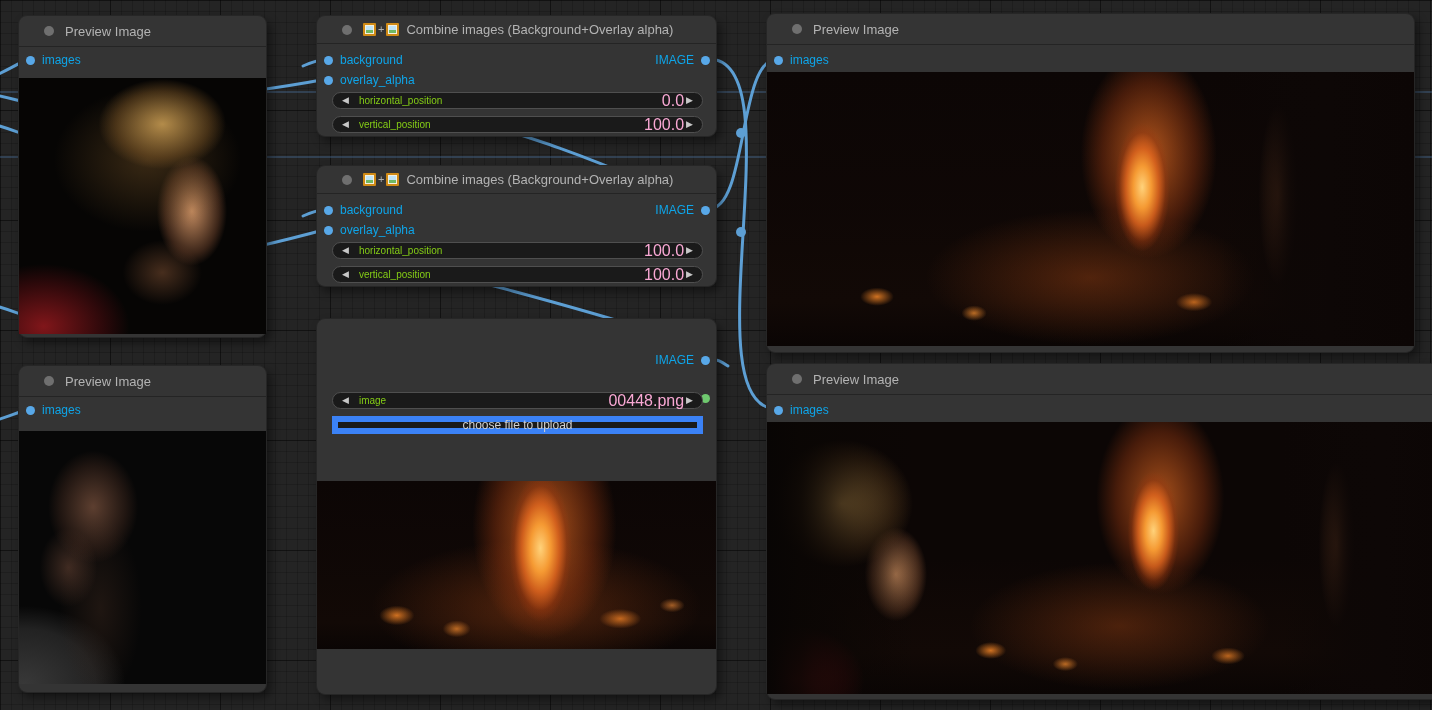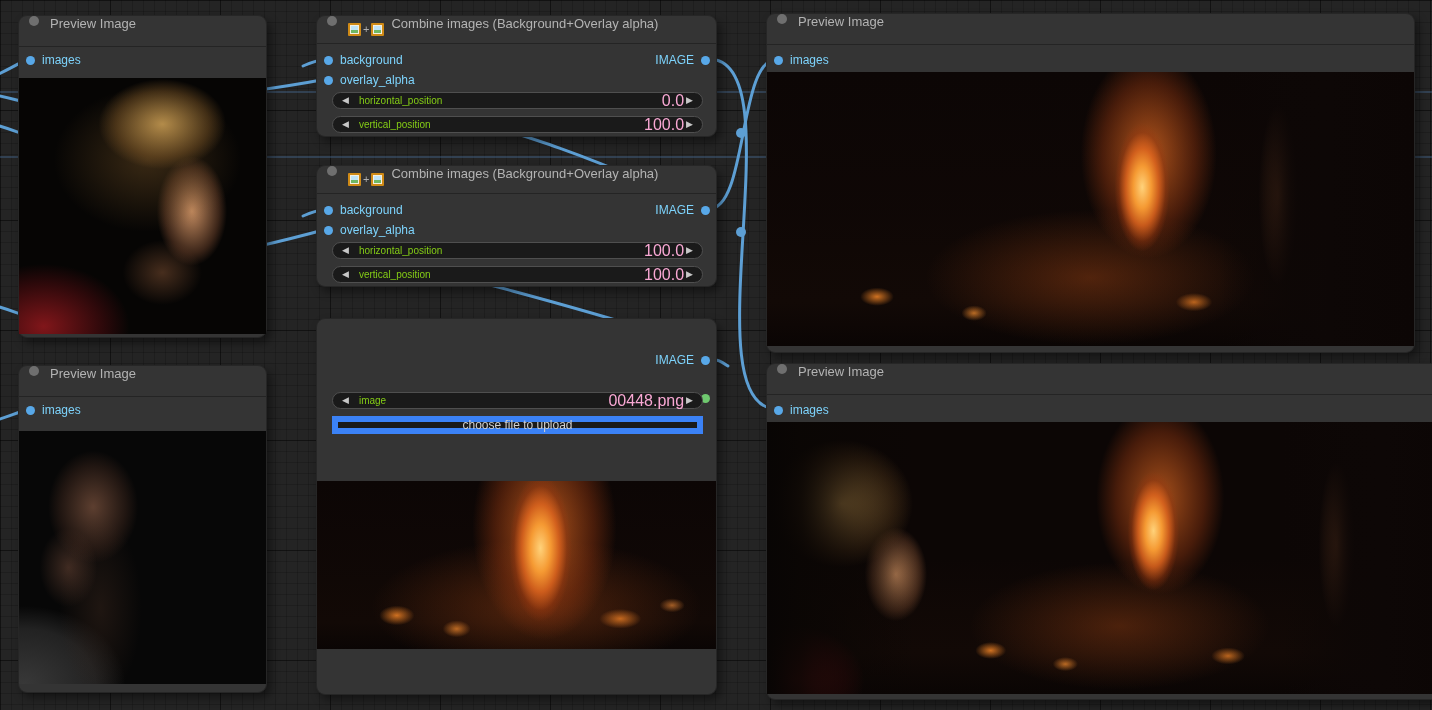--- a/index.html
+++ b/index.html
@@ -19,21 +19,21 @@
   .wire{fill:none;stroke:#5d9fd4;stroke-width:3;stroke-linecap:round;}
   .wire-faint{fill:none;stroke:rgba(80,125,175,.33);stroke-width:2;}
   .link-dot{fill:#5d9fd4;}
 
   .node{
     position:absolute;z-index:2;background:#343434;border:1px solid #262626;
     border-radius:9px;box-shadow:4px 5px 10px rgba(0,0,0,.45);
     box-sizing:border-box;color:#9c9c9c;font-size:12px;
   }
   .node-header{
-    display:flex;height:30px;padding:0 10px;
+    display:flex;align-items:center;height:30px;padding:0 25px;
     border-bottom:1px solid rgba(0,0,0,.30);
   }
   .combine .node-header{height:27px;}
   .status-dot{width:10px;height:10px;border-radius:50%;background:#6f6f6f;margin-right:11px;flex:none;}
   .node-title{color:#b3b3b3;font-size:13px;white-space:nowrap;overflow:hidden;}
   .pic-icons{display:flex;align-items:center;margin-right:7px;flex:none;}
   .pic-icon{
     width:9px;height:9px;border:2px solid #cf8a16;border-radius:1px;
     background:linear-gradient(to bottom,#bfe3f7 0 55%, #6fb863 55% 100%);
     box-shadow:inset 0 0 0 1px #f5f0e0;flex:none;
@@ -41,21 +41,21 @@
   .plus{color:#b0b0b0;font-size:11px;margin:0 2px;line-height:1;}
 
   .slot{position:absolute;height:14px;display:flex;align-items:center;white-space:nowrap;}
   .slot.in{left:7px;}
   .slot.out{right:6px;}
   .slot-dot{width:9px;height:9px;border-radius:50%;flex:none;}
   .slot-dot.blue{background:#58a8e8;}
   .slot-dot.green{background:#6fc96f;}
   .slot.in .slot-dot{margin-right:7px;}
   .slot.out .slot-dot{margin-left:7px;}
-  .slot-label{color:#7dd3fc;font-size:12px;}
+  .slot-label{color:#0ea5e9;font-size:12px;}
 
   .widget{
     position:absolute;left:15px;width:371px;height:17px;box-sizing:border-box;
     background:#1a1a1a;border:1px solid #4f4f4f;border-radius:9px;
     display:flex;align-items:center;padding:0 9px;
   }
   .w-arrow{color:#c8c8c8;font-size:9px;line-height:1;flex:none;cursor:pointer;}
   .w-label{color:#84cc16;font-size:10px;margin-left:10px;flex:1 1 auto;overflow:hidden;}
   .w-value{color:#f9a8d4;font-size:16px;margin-right:2px;}
 

